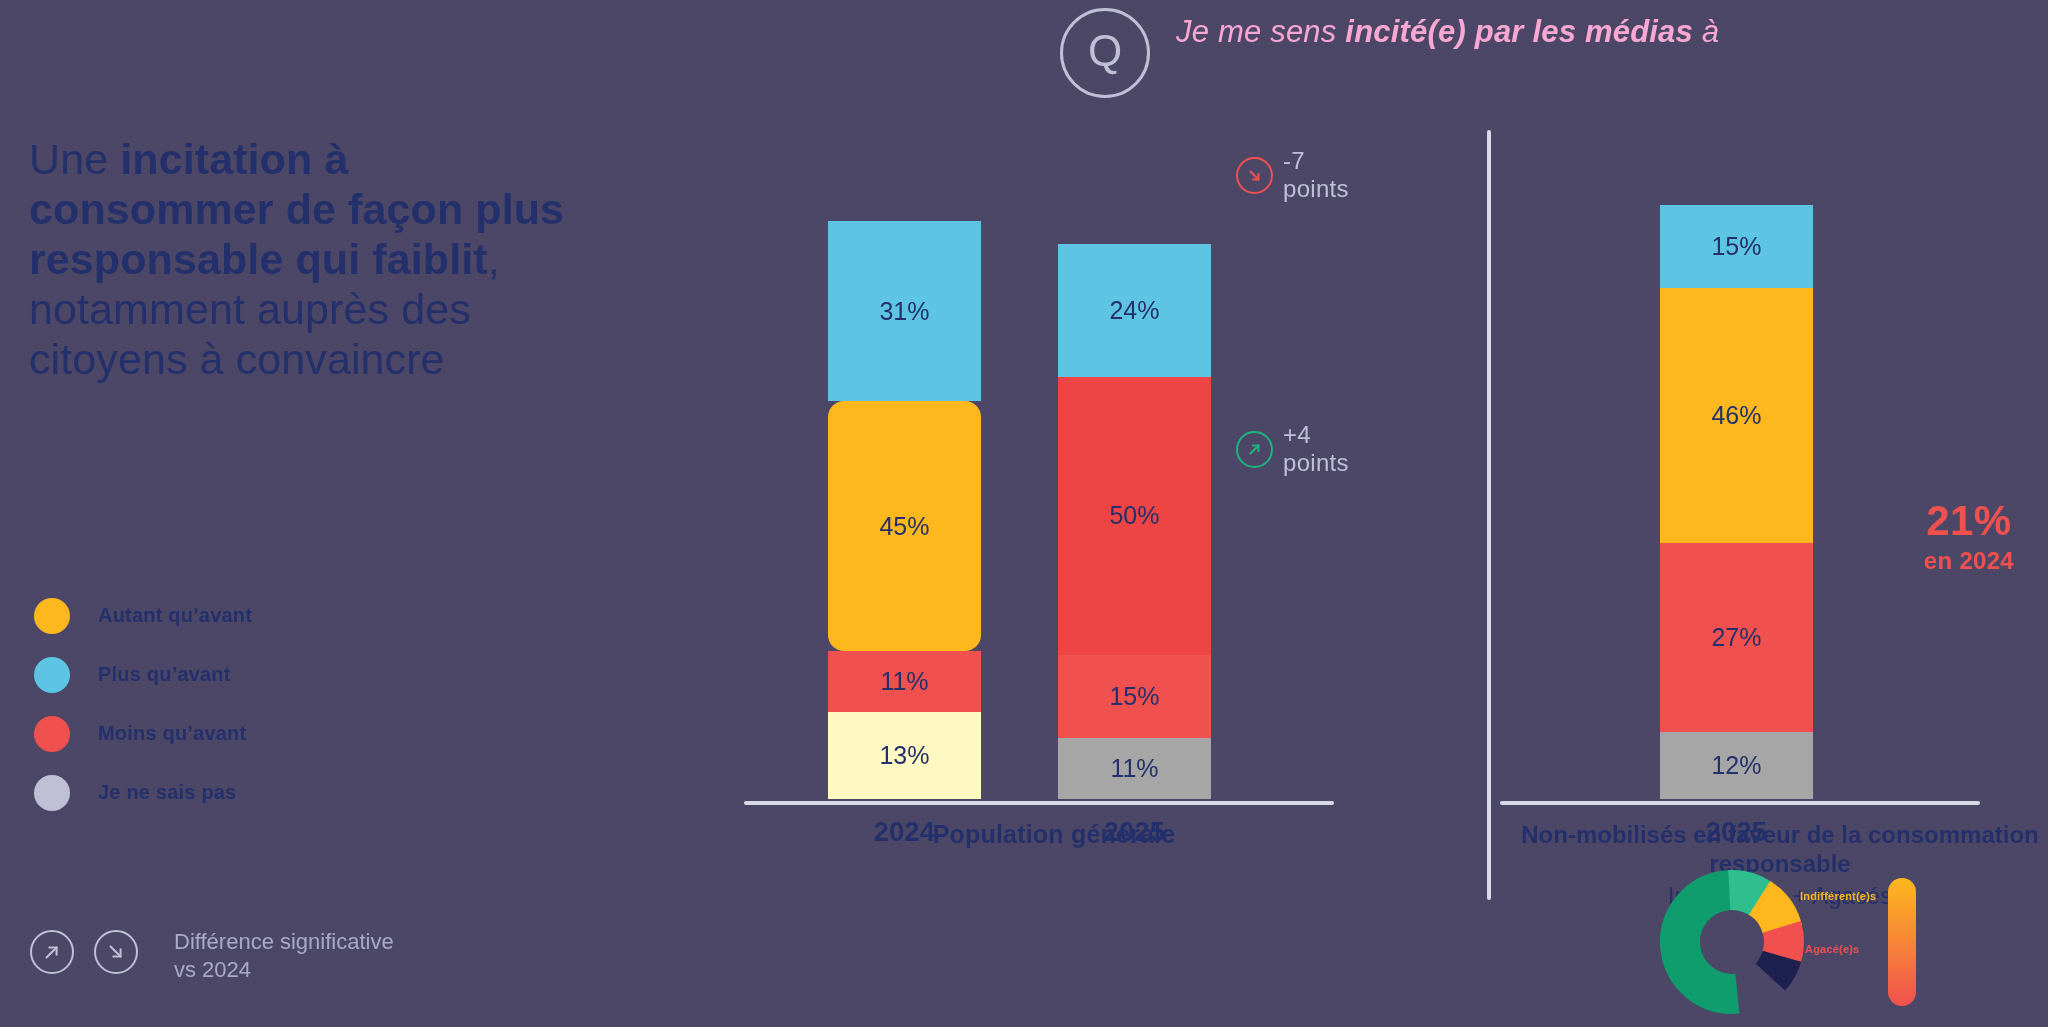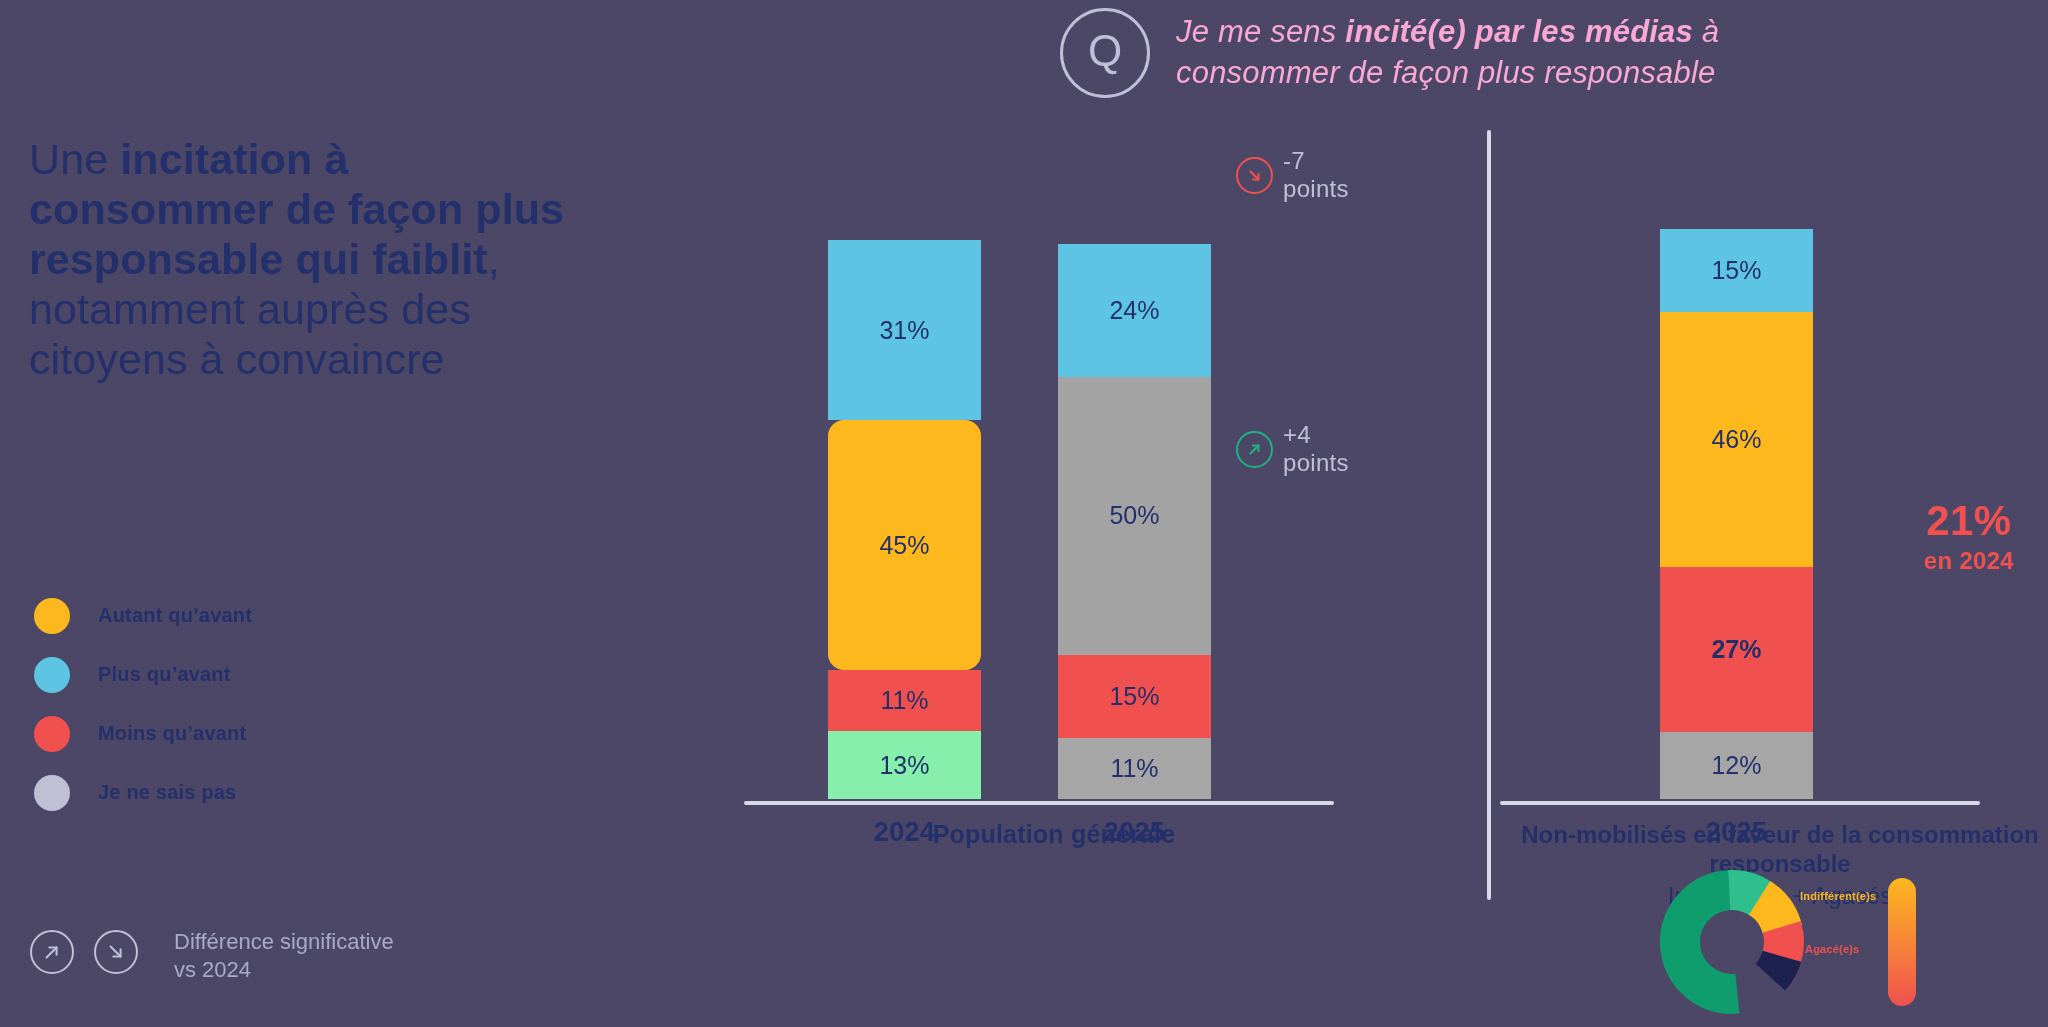--- a/index.html
+++ b/index.html
@@ -85,21 +85,20 @@
 <body>
 
 <div class="stage">
 
   <div id="header-question">
     <div id="q-icon">
       <span>Q</span>
     </div>
     <div class="qtext">
       <span>Je me sens </span><b>incité(e) par les médias</b><span> à</span><br>
-      <span>consommer de façon plus responsable</span>
     </div>
   </div>
 
   <div id="headline">
     <span>Une </span><b>incitation à consommer de façon plus responsable qui faiblit</b><span>, notamment auprès des citoyens à convaincre</span>
   </div>
 
   <div id="legend">
     <div class="legend-row">
       <span class="legend-dot" id="ld1" style="background: rgb(253, 184, 30);"></span>
@@ -144,31 +143,31 @@
     <div class="bar" id="bar-2024" style="left:84px;">
         <div class="seg" style="background: rgb(93, 197, 227); height: 180px;">
           <span>31%</span>
         </div>
         <div class="seg" style="background: rgb(253, 184, 30); height: 249.75px; border-radius: 16px;">
           <span>45%</span>
         </div>
         <div class="seg" style="background: rgb(240, 81, 79); height: 61.05px;">
           <span>11%</span>
         </div>
-        <div class="seg" style="background: #86efac; height: 68px;">
+        <div class="seg" style="background: #fef9c3; height: 87px;">
           <span>13%</span>
         </div>
       </div>
     <div class="bar-year" style="left:84px;">2024</div>
 
     <div class="bar" id="bar-2025" style="left:314px;">
         <div class="seg" style="background: rgb(93, 197, 227); height: 133.2px;">
           <span>24%</span>
         </div>
-        <div class="seg" style="background: #a3a3a3; height: 277.5px; text-align: right;">
+        <div class="seg" style="background: #ef4444; height: 277.5px; text-align: right;">
           <span>50%</span>
         </div>
         <div class="seg" style="background: rgb(240, 81, 79); height: 83.25px;">
           <span>15%</span>
         </div>
         <div class="seg" style="background: rgb(166, 166, 166); height: 61.05px;">
           <span>11%</span>
         </div>
       </div>
     <div class="bar-year" style="left:314px;">2025</div>
@@ -201,21 +200,21 @@
   <div id="chart-right">
     <div class="axis-line" style="left:-40px;bottom:105px;width:480px;"></div>
 
     <div class="bar" id="bar-right" style="left:120px;">
         <div class="seg" style="background: rgb(93, 197, 227); height: 83.25px;">
           <span>15%</span>
         </div>
         <div class="seg" style="background: rgb(253, 184, 30); height: 255.3px;">
           <span>46%</span>
         </div>
-        <div class="seg" style="background: rgb(240, 81, 79); height: 165px; font-weight: bold;">
+        <div class="seg" style="background: rgb(240, 81, 79); height: 189px;">
           <span>27%</span>
         </div>
         <div class="seg" style="background: rgb(166, 166, 166); height: 66.6px;">
           <span>12%</span>
         </div>
       </div>
     <div class="bar-year" style="left:120px;">2025</div>
 
     <div id="callout-2024">
       <div id="callout-value">21%</div>

